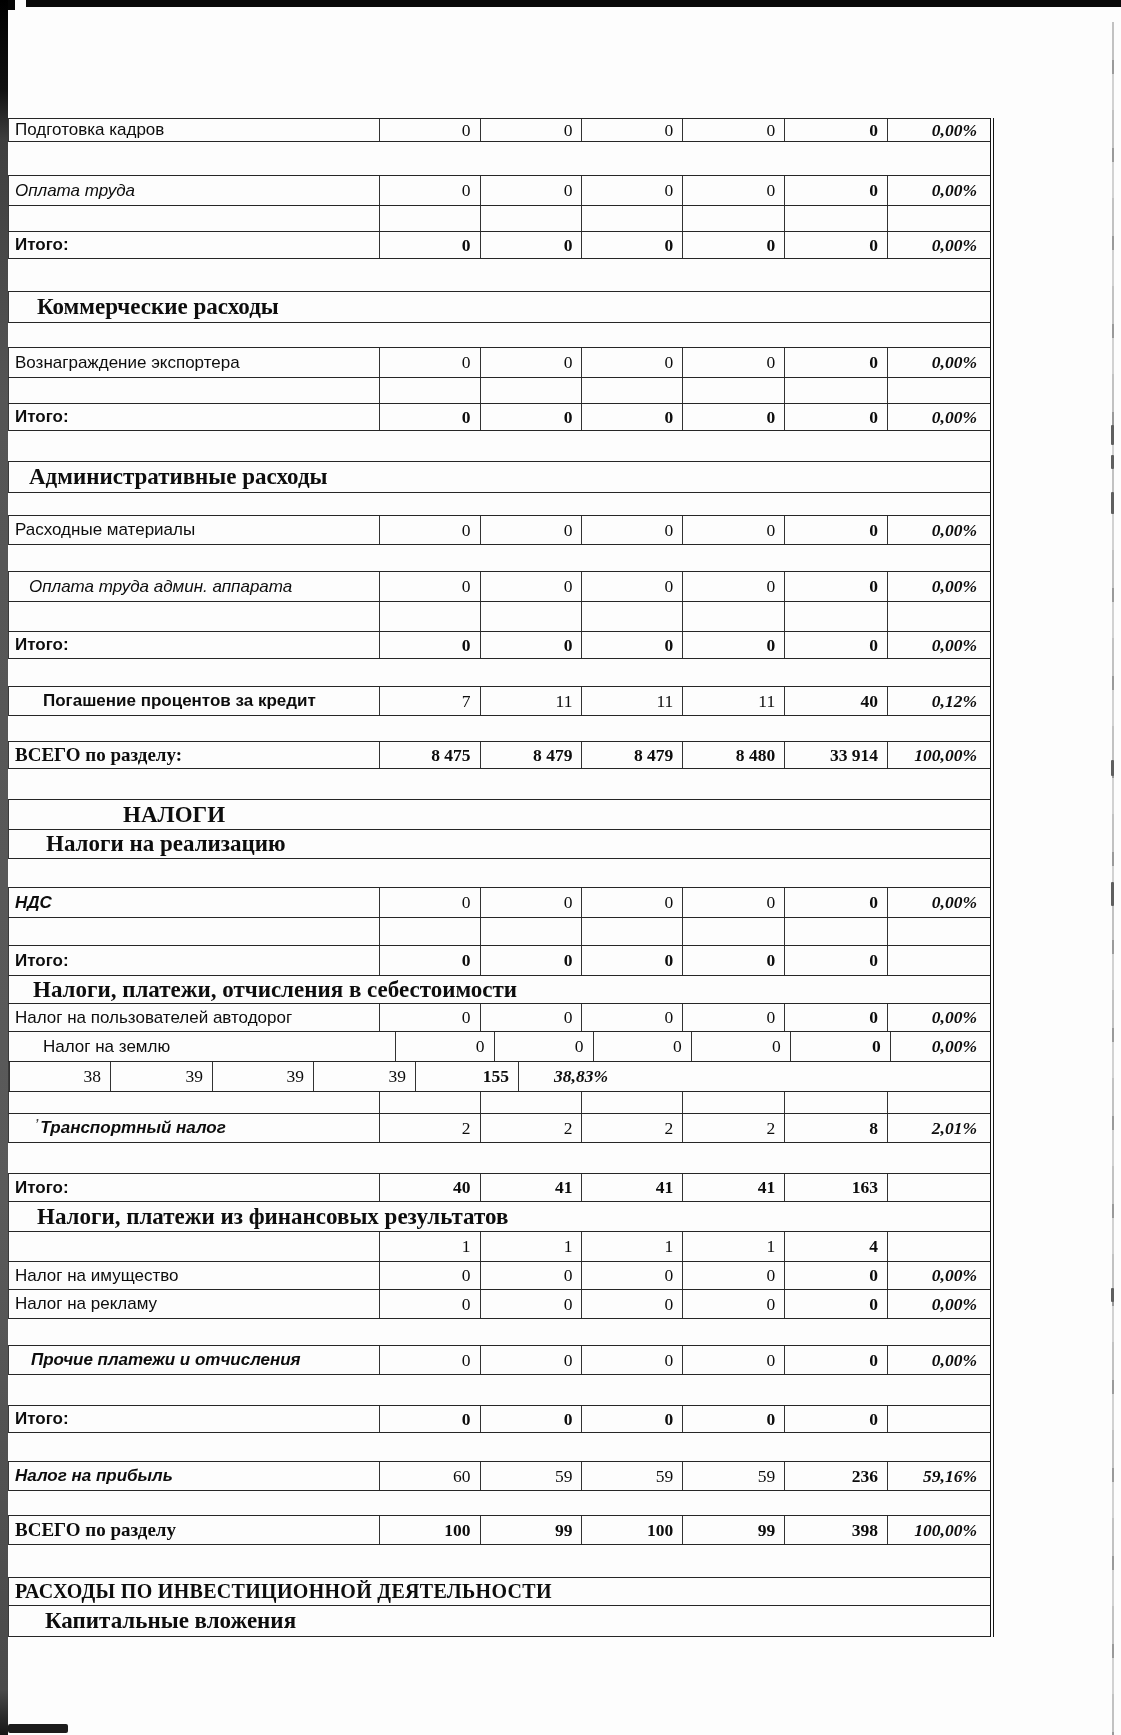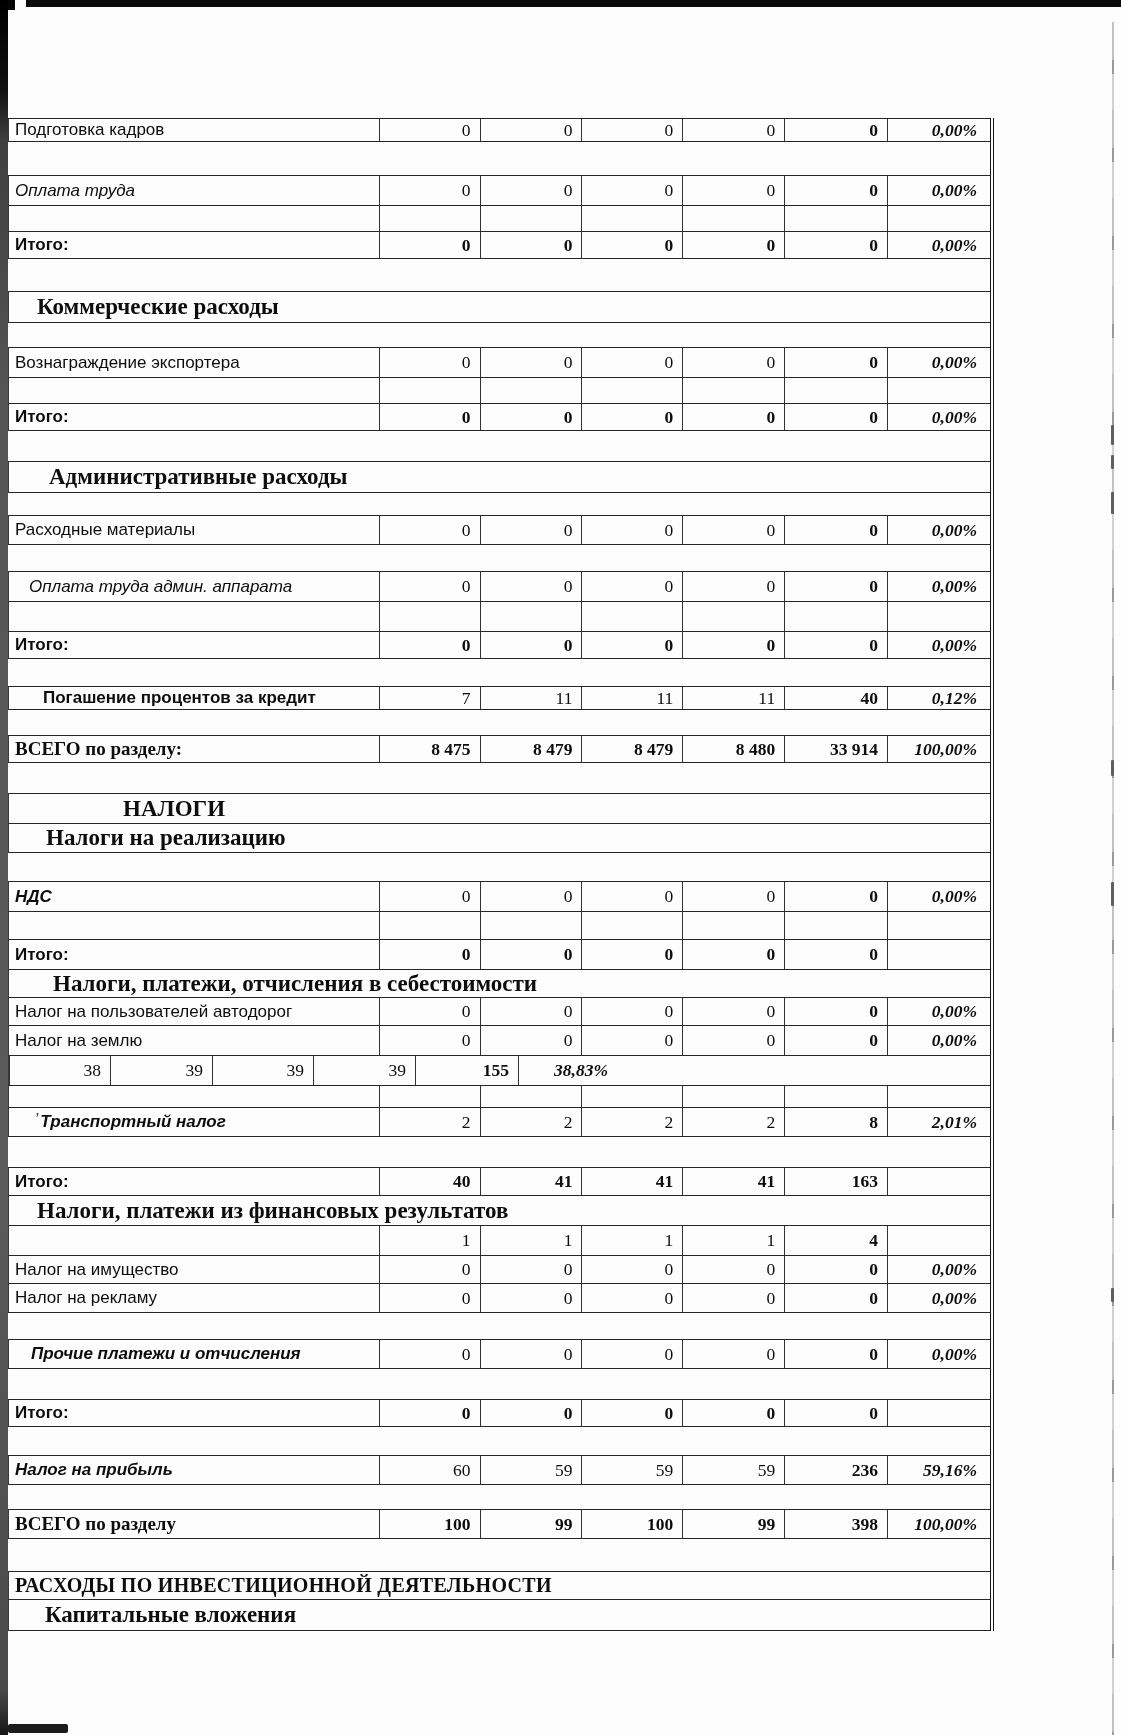--- a/index.html
+++ b/index.html
@@ -144,21 +144,21 @@
       </div>
       <div class="cell vcell bold" style="width: 101px;">0</div>
       <div class="cell vcell bold" style="width: 102px;">0</div>
       <div class="cell vcell bold" style="width: 101px;">0</div>
       <div class="cell vcell bold" style="width: 102px;">0</div>
       <div class="cell vcell bold" style="width: 103px;">0</div>
       <div class="cell vcell pct bold" style="width: 103px;">0,00%</div>
     </div>
     <div class="row" style="height: 30px;"></div>
     <div class="row lt ll lb" style="height: 32px;">
-      <div class="cell section-label" style="padding-left: 40px;">Административные расходы</div>
+      <div class="cell section-label" style="padding-left: 20px;">Административные расходы</div>
     </div>
     <div class="row" style="height: 22px;"></div>
     <div class="row lt ll lb" style="height: 30px;">
       <div class="cell label-cell sans" style="width: 370px;">
         <span>Расходные материалы</span>
       </div>
       <div class="cell vcell" style="width: 101px;">0</div>
       <div class="cell vcell" style="width: 102px;">0</div>
       <div class="cell vcell" style="width: 101px;">0</div>
       <div class="cell vcell" style="width: 102px;">0</div>
@@ -191,21 +191,21 @@
         <span>Итого:</span>
       </div>
       <div class="cell vcell bold" style="width: 101px;">0</div>
       <div class="cell vcell bold" style="width: 102px;">0</div>
       <div class="cell vcell bold" style="width: 101px;">0</div>
       <div class="cell vcell bold" style="width: 102px;">0</div>
       <div class="cell vcell bold" style="width: 103px;">0</div>
       <div class="cell vcell pct bold" style="width: 103px;">0,00%</div>
     </div>
     <div class="row" style="height: 27px;"></div>
-    <div class="row lt ll lb" style="height: 24px;">
+    <div class="row lt ll lb" style="height: 30px;">
       <div class="cell label-cell sans-bold" style="width: 370px; padding-left: 34px;">
         <span>Погашение процентов за кредит</span>
       </div>
       <div class="cell vcell" style="width: 101px;">7</div>
       <div class="cell vcell" style="width: 102px;">11</div>
       <div class="cell vcell" style="width: 101px;">11</div>
       <div class="cell vcell" style="width: 102px;">11</div>
       <div class="cell vcell bold" style="width: 103px;">40</div>
       <div class="cell vcell pct" style="width: 103px;">0,12%</div>
     </div>
@@ -254,35 +254,35 @@
         <span>Итого:</span>
       </div>
       <div class="cell vcell bold" style="width: 101px;">0</div>
       <div class="cell vcell bold" style="width: 102px;">0</div>
       <div class="cell vcell bold" style="width: 101px;">0</div>
       <div class="cell vcell bold" style="width: 102px;">0</div>
       <div class="cell vcell bold" style="width: 103px;">0</div>
       <div class="cell vcell pct bold" style="width: 103px;"></div>
     </div>
     <div class="row lt ll" style="height: 28px;">
-      <div class="cell section-label" style="padding-left: 44px;">Налоги, платежи, отчисления в себестоимости</div>
+      <div class="cell section-label" style="padding-left: 24px;">Налоги, платежи, отчисления в себестоимости</div>
     </div>
     <div class="row lt ll" style="height: 28px;">
       <div class="cell label-cell sans" style="width: 370px;">
         <span>Налог на пользователей автодорог</span>
       </div>
       <div class="cell vcell" style="width: 101px;">0</div>
       <div class="cell vcell" style="width: 102px;">0</div>
       <div class="cell vcell" style="width: 101px;">0</div>
       <div class="cell vcell" style="width: 102px;">0</div>
       <div class="cell vcell bold" style="width: 103px;">0</div>
       <div class="cell vcell pct" style="width: 103px;">0,00%</div>
     </div>
     <div class="row lt ll" style="height: 30px;">
-      <div class="cell label-cell sans" style="width: 370px;">
+      <div class="cell label-cell sans" style="width: 370px; margin-left: 28px;">
         <span>Налог на землю</span>
       </div>
       <div class="cell vcell" style="width: 101px;">0</div>
       <div class="cell vcell" style="width: 102px;">0</div>
       <div class="cell vcell" style="width: 101px;">0</div>
       <div class="cell vcell" style="width: 102px;">0</div>
       <div class="cell vcell bold" style="width: 103px;">0</div>
       <div class="cell vcell pct" style="width: 103px;">0,00%</div>
     </div>
     <div class="row lt ll" style="height: 30px;">

